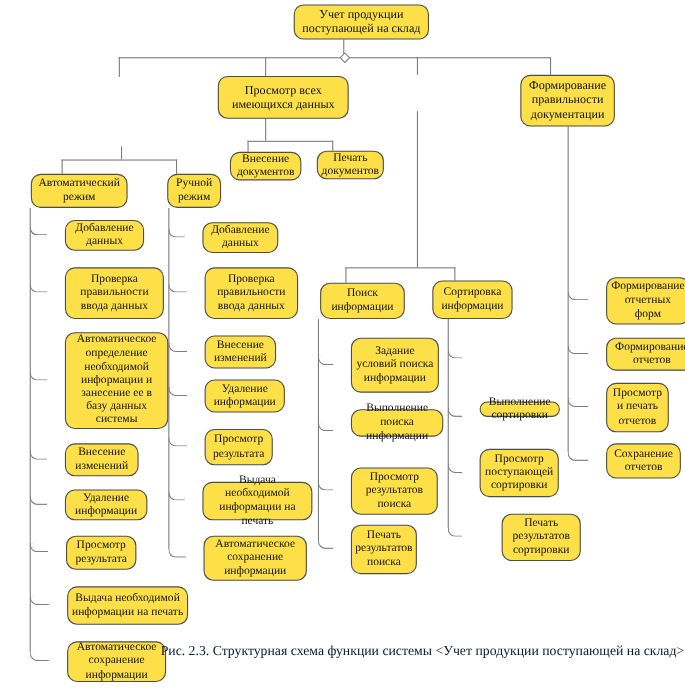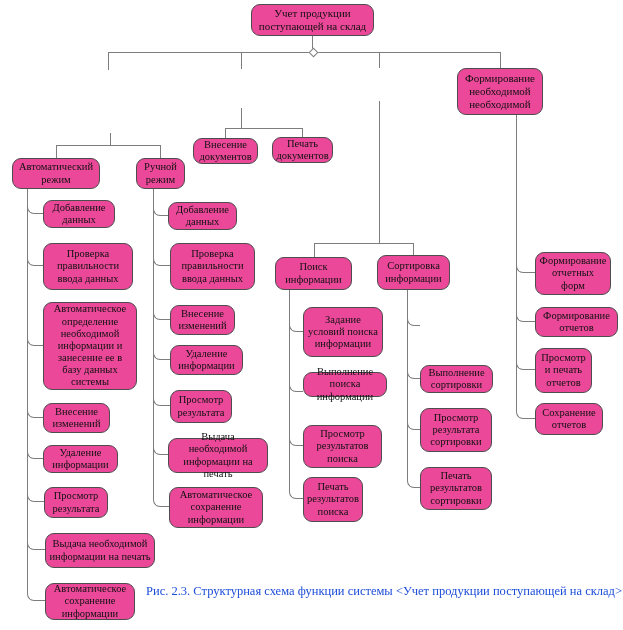--- a/index.html
+++ b/index.html
@@ -3,39 +3,39 @@
 <meta charset="utf-8">
 <style>
   html,body { margin:0; padding:0; background:#ffffff; }
   .stage {
     position:relative; width:623px; height:630px; background:#ffffff;
     font-family:"Liberation Serif","DejaVu Serif",serif; color:#111;
     overflow:hidden;
   }
   .node {
     position:absolute; box-sizing:border-box;
-    background:#ec4899; border:1px solid #4d4d4d; border-radius:9px;
+    background:#fde047; border:1px solid #4d4d4d; border-radius:9px;
     display:flex; align-items:center; justify-content:center;
-    text-align:center; font-size:10.5px; line-height:1.16; padding:3px 3px;
+    text-align:center; font-size:10.5px; line-height:1.16; padding:3px 3px;margin-left:16px;
   }
   .node.lg { font-size:11px; }
   .v { position:absolute; width:1px; background:#7d7d7d; }
   .h { position:absolute; height:1px; background:#7d7d7d; }
   .elbow {
     position:absolute; box-sizing:border-box;
     border-left:1px solid #7d7d7d; border-bottom:1px solid #7d7d7d;
     border-bottom-left-radius:7px; height:8px;
   }
   .diamond {
     position:absolute; width:5px; height:5px; background:#fff;
     border:1px solid #7d7d7d; transform:rotate(45deg);
   }
   .caption {
     position:absolute; left:142px; top:583px; width:480px;
-    font-size:12.5px; line-height:1.32; text-align:right; color:#1d4ed8;
+    font-size:12.5px; line-height:1.32; text-align:right; color:#0f172a;
   }
 </style>
 </head>
 <body>
 
 <div class="stage">
 
   <div class="v" style="left:312px;top:36px;height:14px"></div>
   <div class="h" style="left:108px;top:52px;width:393px"></div>
   <div class="diamond" style="left:310px;top:49px"></div>
@@ -91,21 +91,22 @@
   <div class="elbow" style="left:407px;top:480px;width:13px"></div>
 
   <div class="v" style="left:516px;top:115px;height:296px"></div>
   <div class="elbow" style="left:516px;top:265px;width:19px"></div>
   <div class="elbow" style="left:516px;top:314px;width:19px"></div>
   <div class="elbow" style="left:516px;top:362px;width:19px"></div>
   <div class="elbow" style="left:516px;top:411px;width:19px"></div>
 
   <div class="node lg" style="left:251px;top:4px;width:123px;height:32px">Учет продукции поступающей на склад</div>
 
-  <div class="node lg" style="left:457px;top:68px;width:86px;height:47px">Формирование необходимой необходимой</div>
+  <div class="node lg" style="left:182px;top:69px;width:119px;height:39px">Просмотр всех имеющихся данных</div>
+  <div class="node lg" style="left:457px;top:68px;width:86px;height:47px">Формирование правильности документации</div>
 
   <div class="node" style="left:12px;top:158px;width:88px;height:31px">Автоматический режим</div>
   <div class="node" style="left:136px;top:158px;width:49px;height:31px">Ручной режим</div>
 
   <div class="node" style="left:193px;top:138px;width:65px;height:26px">Внесение документов</div>
   <div class="node" style="left:272px;top:137px;width:61px;height:26px">Печать документов</div>
 
   <div class="node" style="left:275px;top:257px;width:77px;height:33px">Поиск информации</div>
   <div class="node" style="left:377px;top:255px;width:73px;height:35px">Сортировка информации</div>
 
@@ -124,23 +125,23 @@
   <div class="node" style="left:170px;top:345px;width:73px;height:30px">Удаление информации</div>
   <div class="node" style="left:170px;top:390px;width:62px;height:33px">Просмотр результата</div>
   <div class="node" style="left:168px;top:438px;width:100px;height:35px">Выдача необходимой информации на печать</div>
   <div class="node" style="left:169px;top:487px;width:94px;height:41px">Автоматическое сохранение информации</div>
 
   <div class="node" style="left:303px;top:307px;width:80px;height:50px">Задание условий поиска информации</div>
   <div class="node" style="left:303px;top:372px;width:84px;height:25px">Выполнение поиска информации</div>
   <div class="node" style="left:303px;top:425px;width:79px;height:43px">Просмотр результатов поиска</div>
   <div class="node" style="left:303px;top:477px;width:60px;height:45px">Печать результатов поиска</div>
 
-  <div class="node" style="left:420px;top:365px;width:73px;height:28px">Выполнение сортировки</div>
-  <div class="node" style="left:420px;top:408px;width:72px;height:44px">Просмотр результата сортировки</div>
-  <div class="node" style="left:420px;top:467px;width:72px;height:43px">Печать результатов сортировки</div>
+  <div class="node" style="left:420px;top:365px;width:73px;height:14px">Выполнение сортировки</div>
+  <div class="node" style="left:420px;top:408px;width:72px;height:44px">Просмотр поступающей сортировки</div>
+  <div class="node" style="left:440px;top:467px;width:72px;height:43px">Печать результатов сортировки</div>
 
   <div class="node" style="left:535px;top:252px;width:76px;height:43px">Формирование отчетных форм</div>
   <div class="node" style="left:535px;top:307px;width:83px;height:30px">Формирование отчетов</div>
   <div class="node" style="left:535px;top:348px;width:57px;height:45px">Просмотр и печать отчетов</div>
   <div class="node" style="left:535px;top:403px;width:68px;height:32px">Сохранение отчетов</div>
 
   <div class="caption">Рис. 2.3. Структурная схема функции системы &lt;Учет продукции поступающей на склад&gt;</div>
 
 </div>
 

